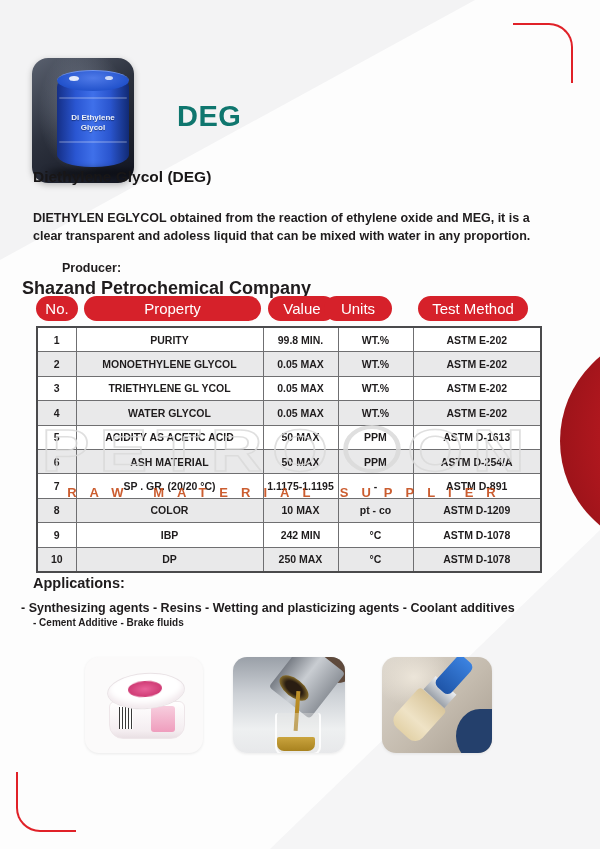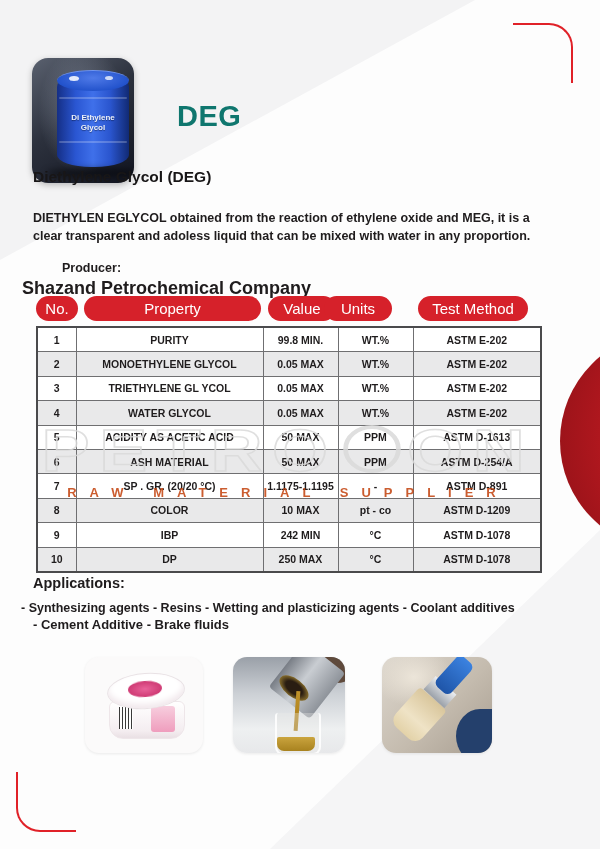--- a/index.html
+++ b/index.html
@@ -59,21 +59,21 @@
   
   .watermark{position:absolute;left:28px;width:520px;top:416px;text-align:center;z-index:5;pointer-events:none;opacity:0.85;}
   .wm-brand{font-size:60px;font-weight:700;letter-spacing:8px;color:transparent;
     -webkit-text-stroke:1.5px #dadada;transform:scaleX(1.2);transform-origin:center;white-space:nowrap;}
   .wm-ring{display:inline-block;width:40px;height:40px;border:4px solid #dadada;border-radius:50%;
     margin:0 5px;vertical-align:-2px;}
   .wm-tagline{margin-top:0px;font-size:13px;font-weight:700;letter-spacing:13px;color:#c2410c;}
   
   .apps-heading{position:absolute;left:33px;top:575px;font-size:14.5px;font-weight:700;}
   .apps-line1{position:absolute;left:21px;top:601px;width:520px;font-size:12.5px;font-weight:700;}
-  .apps-line2{position:absolute;left:33px;top:617px;width:520px;font-size:13px;font-weight:700;}
+  .apps-line2{position:absolute;left:33px;top:617px;width:520px;font-size:10px;font-weight:700;}
   
   .photo{position:absolute;top:657px;height:96px;border-radius:14px;overflow:hidden;box-shadow:0 1px 3px rgba(0,0,0,0.08);}
   .photo.p1{left:85px;width:118px;background:#fbfafa;}
   .photo.p2{left:233px;width:112px;background:linear-gradient(180deg,#9aa0a8 0%,#ccd0d5 38%,#eef0f1 75%,#e7e8ea 100%);}
   .photo.p3{left:382px;width:110px;background:linear-gradient(135deg,#ddd7ce 0%,#c4bbae 55%,#a89e91 100%);}
   .abs{position:absolute;}
   
   .tub-lid{left:22px;top:16px;width:76px;height:34px;border-radius:50%;background:#ffffff;
     border:1px solid #e9e2e5;transform:rotate(-4deg);box-shadow:inset 0 -4px 6px #f1e8ec;}
   .tub-rose{left:43px;top:24px;width:34px;height:16px;border-radius:50%;

